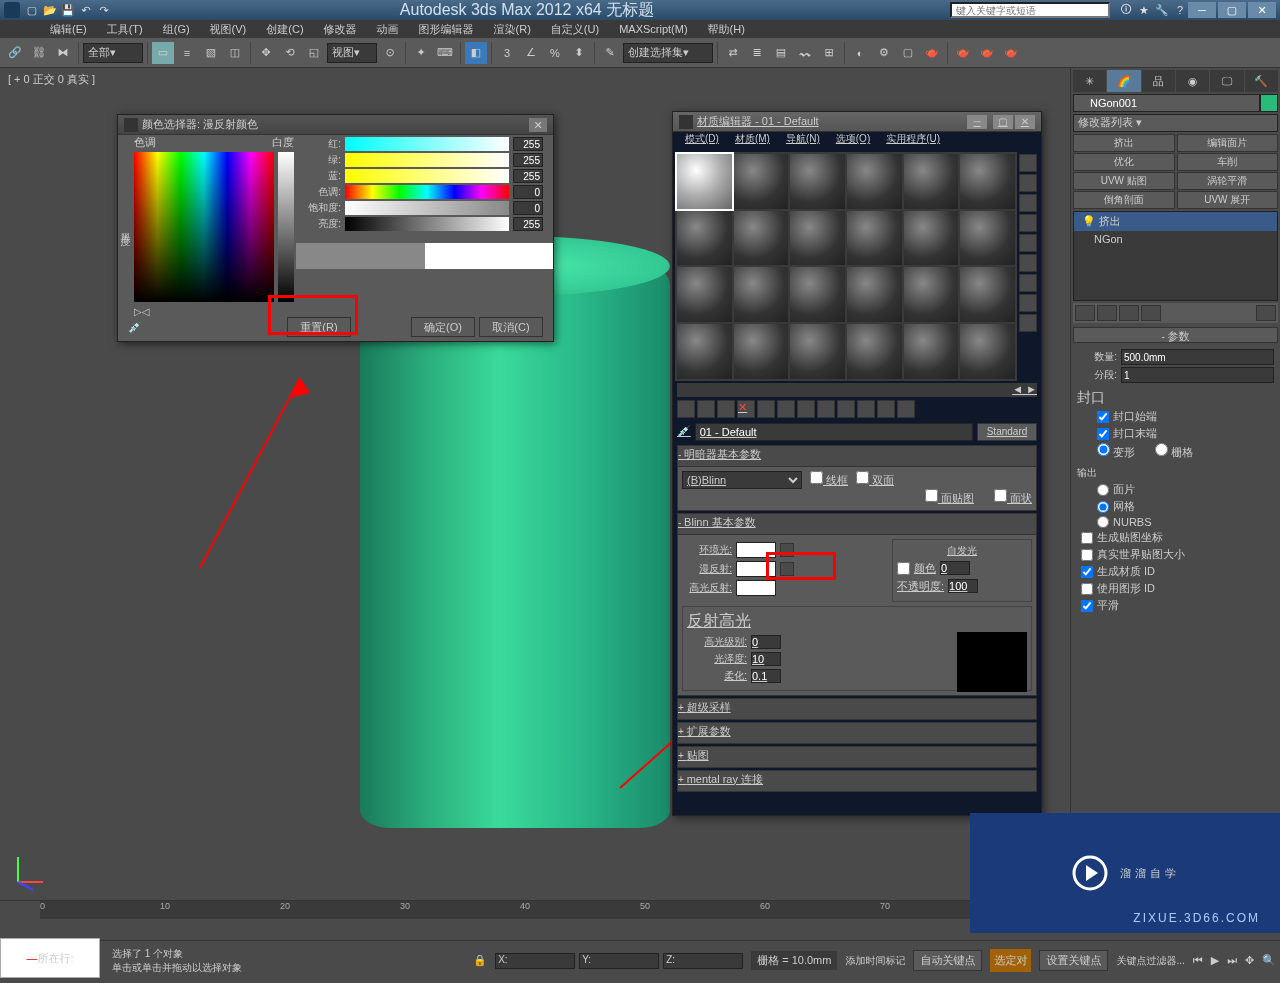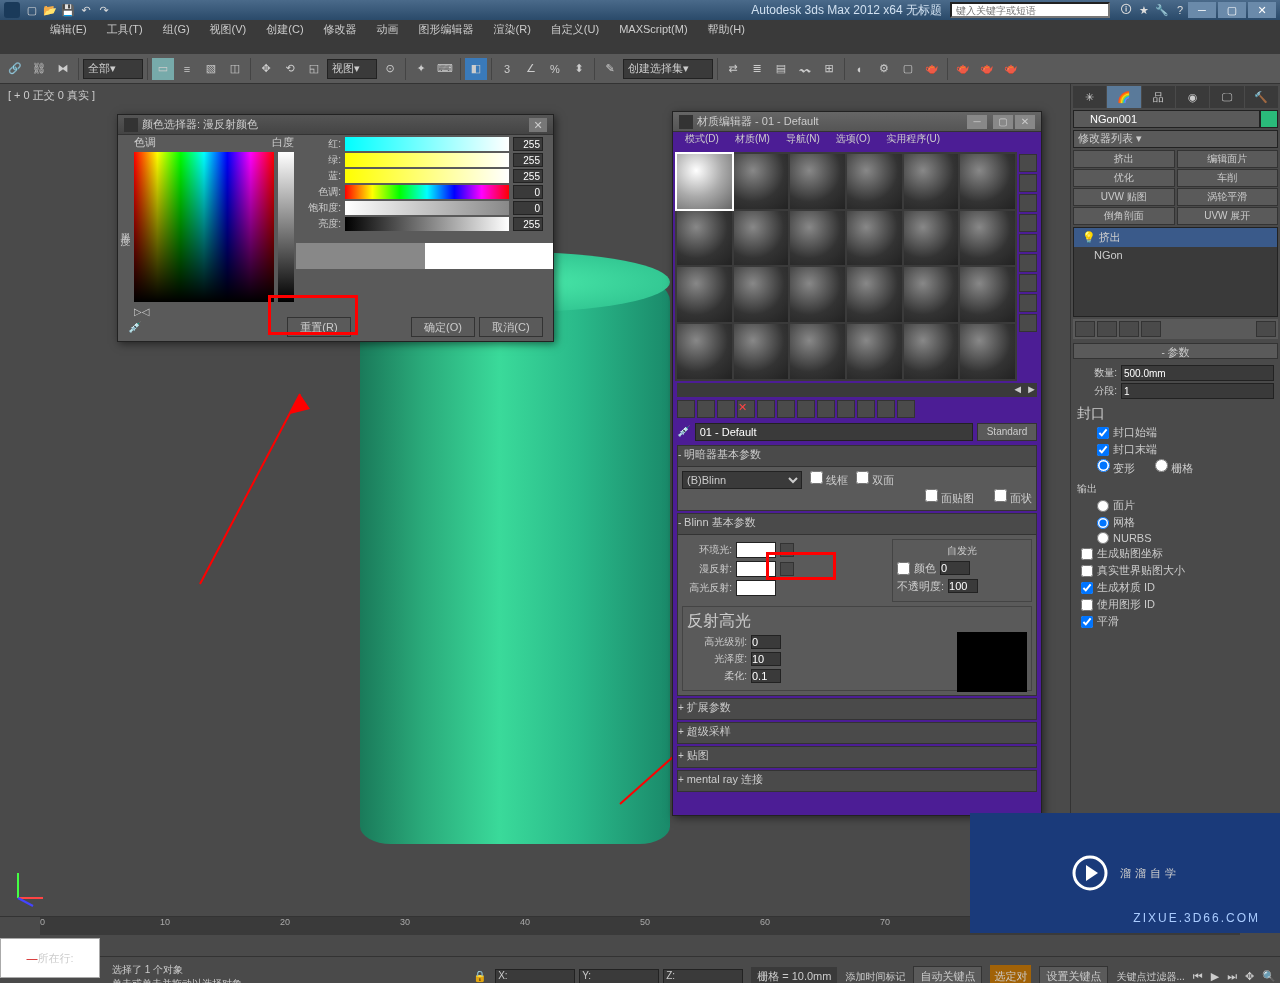--- a/index.html
+++ b/index.html
@@ -1,25 +1,25 @@
 <!DOCTYPE html>
 <html><head>
 <meta charset="utf-8">
 <style>
 *{box-sizing:border-box;margin:0;padding:0;font-family:"Microsoft YaHei",Arial,sans-serif;font-size:11px;color:#ccc;}
 body{background:#4a4a4a;width:1280px;height:983px;overflow:hidden;position:relative;}
 .titlebar{height:20px;background:linear-gradient(#4a6a8a,#2a4a6a);display:flex;align-items:center;padding:0 4px;}
 .titlebar .app-icon{width:16px;height:16px;background:#1a3a5a;border-radius:3px;margin-right:4px;}
 .titlebar .qat{display:flex;gap:2px;}
 .titlebar .qat span{width:16px;height:16px;display:flex;align-items:center;justify-content:center;color:#ddd;}
-.titlebar .title{flex:1;text-align:right;color:#d0e0f0;font-size:12px;}
+.titlebar .title{flex:1;text-align:center;color:#d0e0f0;font-size:16px;}
 .titlebar .search{width:160px;height:16px;background:#fff;margin:0 8px;color:#888;padding:0 4px;font-size:10px;}
 .titlebar .wincontrols{display:flex;gap:2px;}
 .titlebar .wincontrols span{width:28px;height:16px;background:#6a8aaa;display:flex;align-items:center;justify-content:center;color:#fff;}
-.menubar{height:34px;background:#3a3a3a;display:flex;padding:0 40px;}
+.menubar{height:18px;background:#3a3a3a;display:flex;padding:0 40px;}
 .menubar span{padding:0 10px;line-height:18px;font-size:11px;}
 .toolbar{height:30px;background:#5a5a5a;display:flex;align-items:center;padding:0 4px;gap:2px;border-bottom:1px solid #333;}
 .toolbar .tbtn{width:22px;height:22px;background:#5a5a5a;display:flex;align-items:center;justify-content:center;border:1px solid transparent;}
 .toolbar .sep{width:1px;height:22px;background:#444;margin:0 2px;}
 .toolbar .dropdown{height:20px;background:#3a3a3a;border:1px solid #222;padding:0 4px;display:flex;align-items:center;}
 .main{display:flex;height:832px;}
 .viewport{flex:1;background:#4a4a4a;position:relative;overflow:hidden;}
 .vp-label{position:absolute;top:4px;left:8px;color:#ccc;font-size:11px;}
 .cylinder{position:absolute;left:360px;top:170px;width:310px;height:590px;background:linear-gradient(90deg,#1a7a5a 0%,#2aaa7a 20%,#3ada9a 45%,#2aba8a 70%,#1a8a6a 100%);border-radius:50% 50% 10% 10% / 8% 8% 3% 3%;}
 .cylinder::before{content:'';position:absolute;top:-2px;left:0;right:0;height:60px;background:radial-gradient(ellipse,#4aeaaa,#2aba8a);border-radius:50%;}
@@ -69,21 +69,21 @@
 .color-picker .inputs{flex:1;}
 .color-picker .inp-row{display:flex;align-items:center;margin:2px 0;gap:4px;}
 .color-picker .inp-row label{width:45px;text-align:right;font-size:10px;}
 .color-picker .inp-row .bar{flex:1;height:14px;}
 .color-picker .inp-row .spinner{width:40px;display:flex;}
 .color-picker .inp-row .spinner input{width:30px;height:14px;background:#3a3a3a;border:1px solid #222;color:#fff;font-size:10px;text-align:right;padding-right:2px;}
 .color-picker .swatch-row{display:flex;height:26px;margin-top:12px;}
 .color-picker .swatch-row div{flex:1;}
 .red-box{border:3px solid red;position:absolute;}
 
-.mat-editor{left:672px;top:111px;width:370px;height:705px;background:#4c1d95;}
+.mat-editor{left:672px;top:111px;width:370px;height:705px;background:#0f172a;text-decoration:underline;}
 .mat-editor .dlg-title{background:linear-gradient(#666,#555);}
 .mat-editor .dlg-title .wincontrols{margin-left:auto;display:flex;gap:2px;}
 .mat-editor .dlg-title .wincontrols span{width:20px;height:14px;background:#888;text-align:center;line-height:14px;font-size:10px;}
 .mat-editor .me-menu{display:flex;height:18px;padding:0 4px;}
 .mat-editor .me-menu span{padding:0 8px;font-size:10px;}
 .mat-editor .slots-area{display:flex;padding:2px;}
 .mat-editor .slots{flex:1;display:grid;grid-template-columns:repeat(6,1fr);gap:2px;background:#3a3a3a;padding:2px;}
 .mat-editor .slot{aspect-ratio:1;background:radial-gradient(circle at 35% 30%,#888,#333 60%,#222);}
 .mat-editor .slot.sel{background:radial-gradient(circle at 35% 30%,#fff,#aaa 50%,#666);outline:2px solid #fff;}
 .mat-editor .slot-tools{width:22px;display:flex;flex-direction:column;gap:2px;padding:2px;}
@@ -581,24 +581,24 @@
             <input style="width: 30px; height: 14px; background: rgb(58, 58, 58); border: 1px solid rgb(34, 34, 34); color: rgb(255, 255, 255);" value="10">
           </div>
         <div class="color-row">
             <label style="width:60px;">柔化:</label>
             <input style="width: 30px; height: 14px; background: rgb(58, 58, 58); border: 1px solid rgb(34, 34, 34); color: rgb(255, 255, 255);" value="0.1">
           </div>
       </div>
     </div>
   </div>
   <div class="rollout">
+      <div class="r-hdr">+ <span>超级采样</span></div>
+    </div>
+  <div class="rollout">
       <div class="r-hdr">+ <span>扩展参数</span></div>
-    </div>
-  <div class="rollout">
-      <div class="r-hdr">+ <span>超级采样</span></div>
     </div>
   <div class="rollout">
       <div class="r-hdr">+ <span>贴图</span></div>
     </div>
   <div class="rollout">
       <div class="r-hdr">+ <span>mental ray 连接</span></div>
     </div>
   <div class="red-box" style="left:93px;top:440px;width:70px;height:28px;"></div>
 </div>
 

